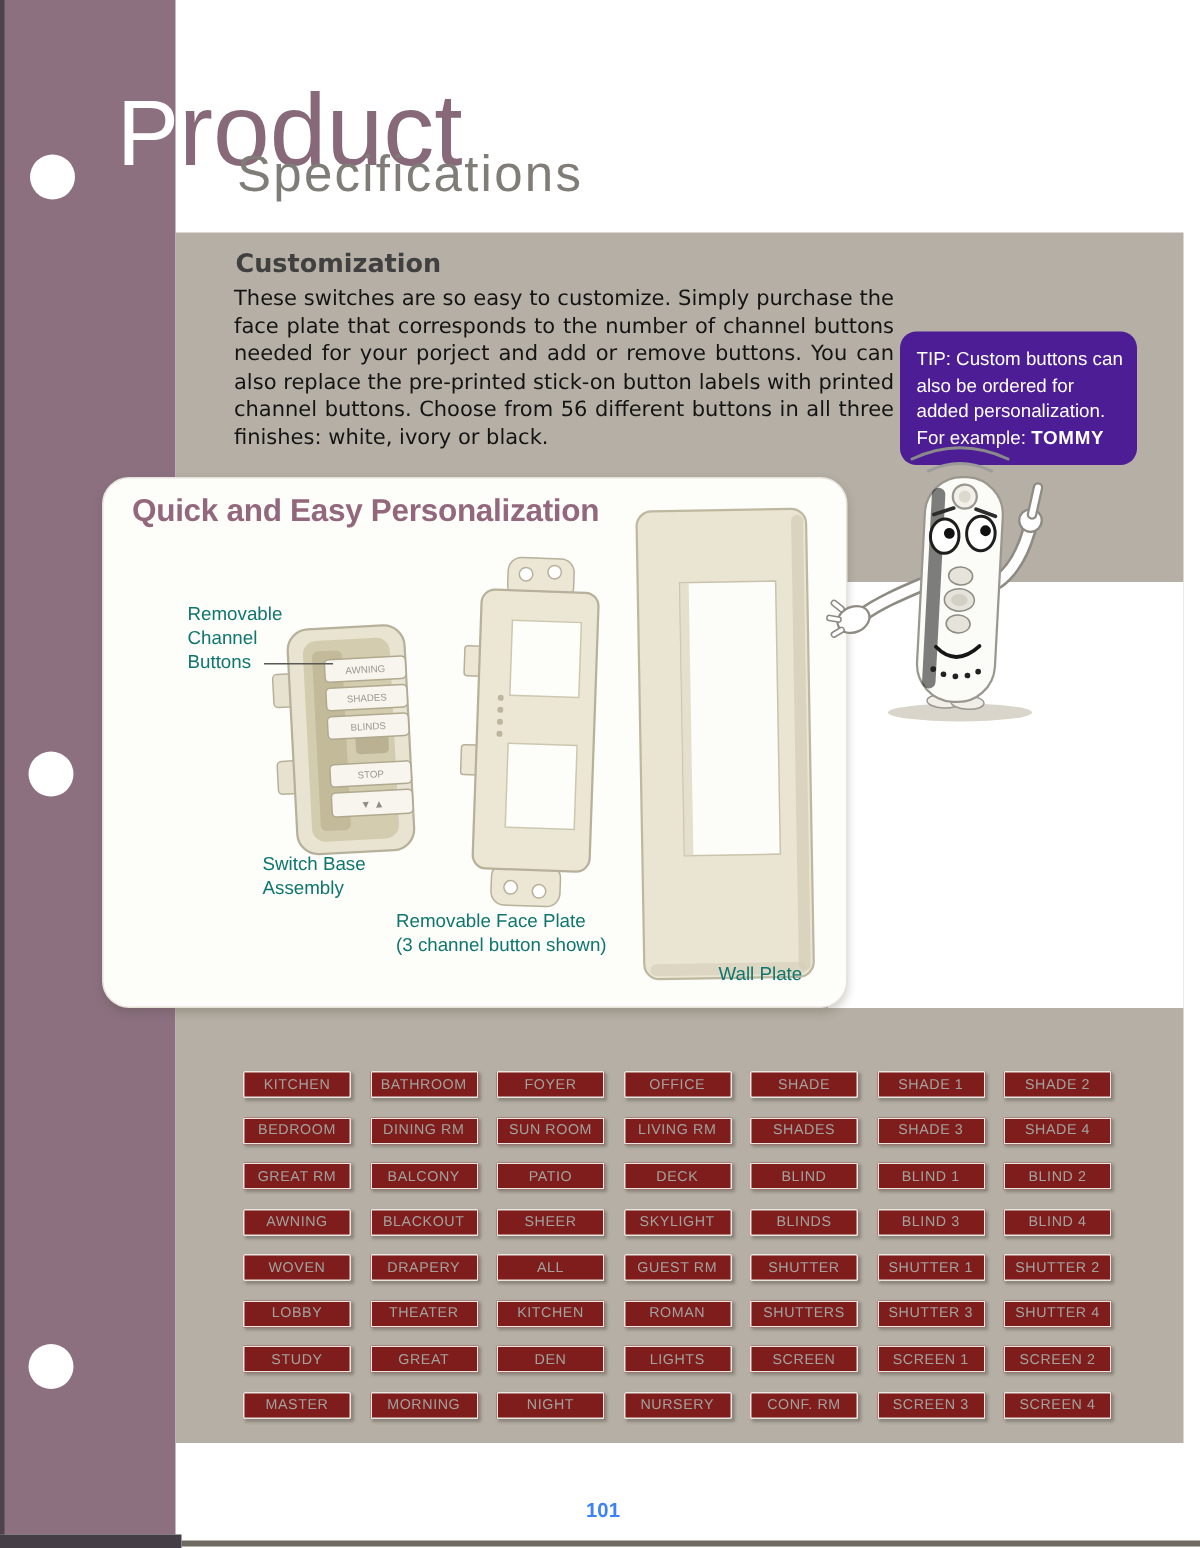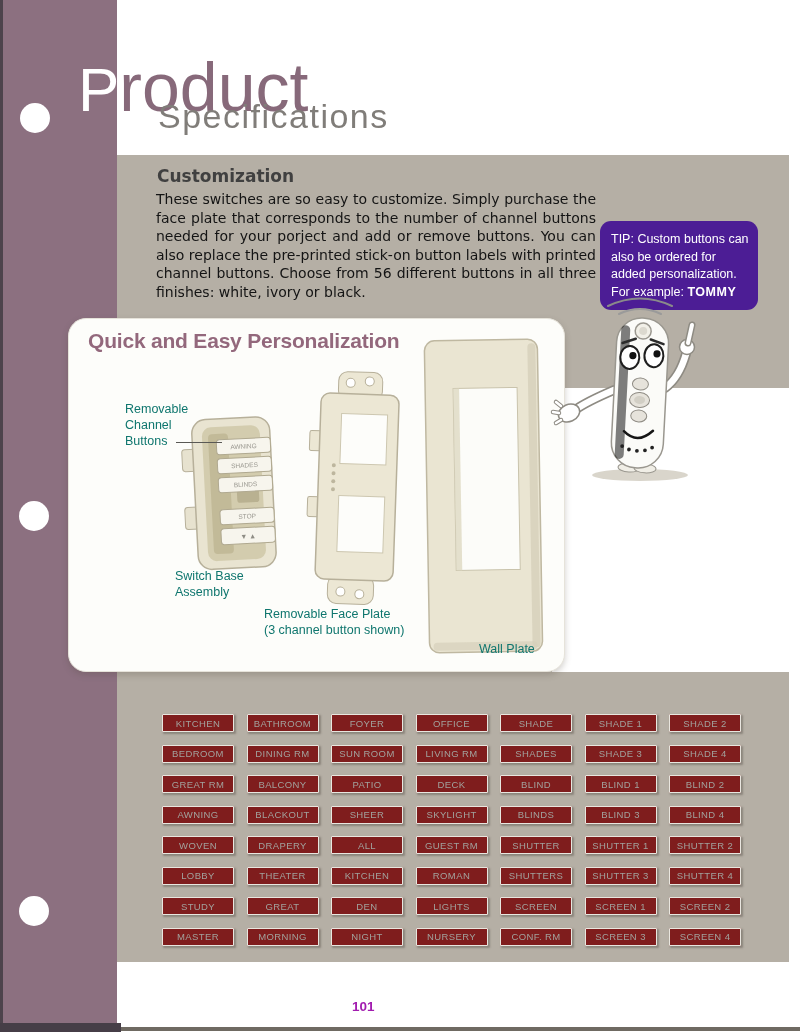--- a/index.html
+++ b/index.html
@@ -56,22 +56,22 @@
 
   
   .std-heading{position:absolute;left:157px;top:680px;font-size:21px;font-weight:bold;
                color:#96647a;z-index:3;}
   .chan-grid{position:absolute;left:162px;top:714px;display:grid;z-index:3;
              grid-template-columns:repeat(7,72px);column-gap:12.5px;row-gap:12.5px;}
   .chan-btn{height:18px;background:#7f1d1d;display:flex;align-items:center;justify-content:center;
             font-size:9.5px;letter-spacing:0.4px;color:#a2a29d;border-radius:1px;
             box-shadow:inset 0 0 0 1px #e9e6df, 1.5px 1.5px 2px rgba(60,55,45,.35);}
 
-  .page-number{position:absolute;left:352px;top:999px;width:100px;
-               font-size:13.5px;font-weight:600;color:#a21caf;z-index:3;}
+  .page-number{position:absolute;left:352px;top:999px;width:100px;text-align:center;
+               font-size:13.5px;font-weight:600;color:#3b82f6;z-index:3;}
 
   .mascot{position:absolute;left:548px;top:292px;width:185px;height:195px;z-index:5;}
   svg text{font-family:"Liberation Sans",sans-serif;}
 </style>
 </head>
 <body>
 
 <div class="page">
 
   <div class="sidebar"></div>

